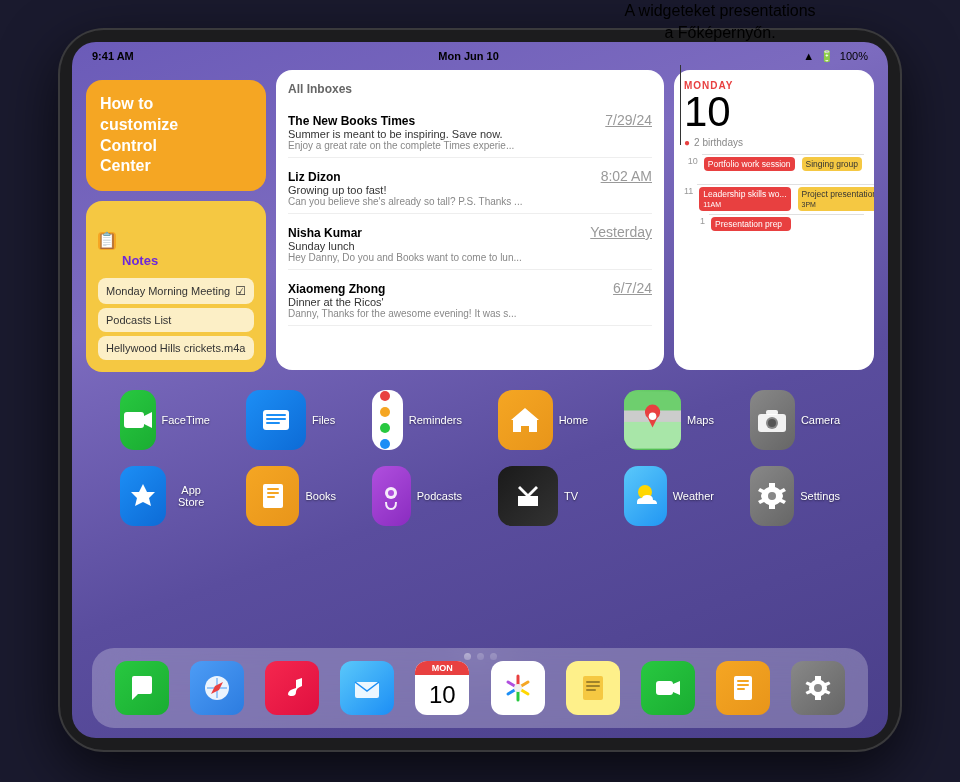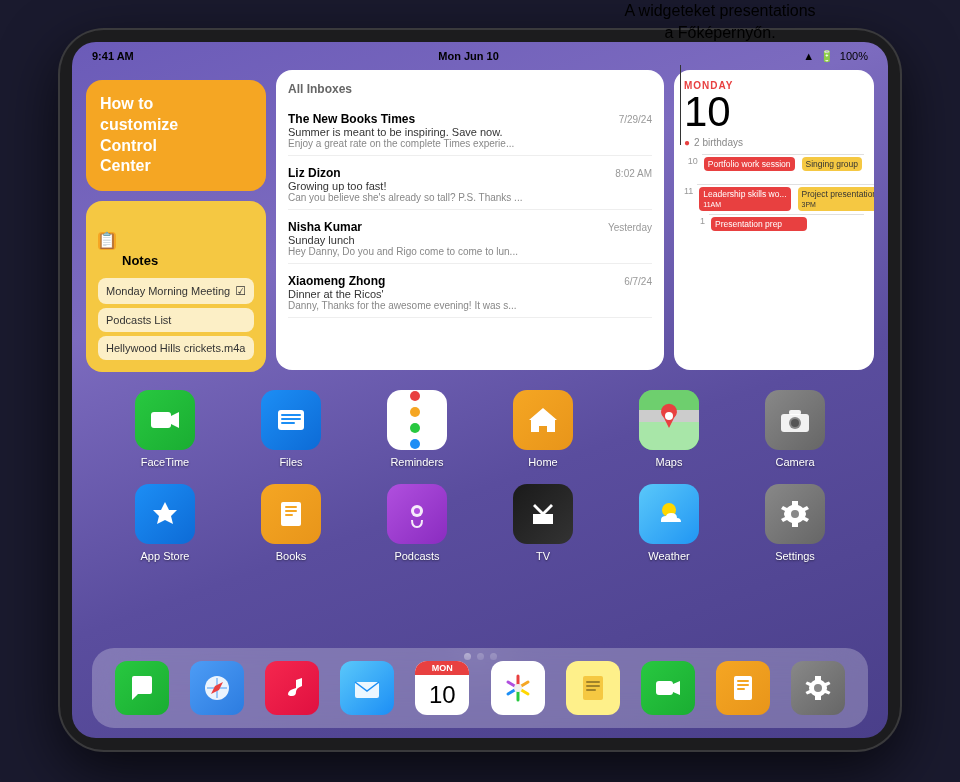--- a/index.html
+++ b/index.html
@@ -204,21 +204,21 @@
       height: 18px;
       background: #f5a623;
       border-radius: 4px;
       display: flex;
       align-items: center;
       justify-content: center;
     }
     .notes-title {
       font-size: 13px;
       font-weight: 600;
-      color: #000000;
+      color: #6d28d9;
       margin-top: 40px;
     }
     .notes-item {
       background: rgba(255,255,255,0.7);
       border-radius: 8px;
       padding: 6px 8px;
       font-size: 11px;
       color: #333;
       display: flex;
       justify-content: space-between;
@@ -239,21 +239,21 @@
       font-size: 12px;
       font-weight: 600;
       color: #666;
       margin-bottom: 6px;
     }
     .mail-item {
       padding: 6px 0;
       border-bottom: 0.5px solid #eee;
     }
     .mail-sender { font-size: 12px; font-weight: 600; color: #000; }
-    .mail-date { font-size: 10px; color: #999; }
+    .mail-date { font-size: 14px; color: #999; text-decoration: underline; }
     .mail-subject { font-size: 11px; font-weight: 500; color: #333; }
     .mail-preview { font-size: 10px; color: #888; white-space: nowrap; overflow: hidden; text-overflow: ellipsis; }
     .mail-row-top { display: flex; justify-content: space-between; align-items: baseline; }
 
     
     .calendar-widget {
       background: white;
       border-radius: 16px;
       height: 300px;
       padding: 10px;
@@ -332,21 +332,21 @@
       right: 0;
       padding: 0 30px;
     }
     .app-row {
       display: flex;
       justify-content: space-around;
       margin-bottom: 10px;
     }
     .app-item {
       display: flex;
-      flex-direction: column;
+      flex-direction: row;
       align-items: center;
       gap: 6px;
       width: 90px;
     }
     .app-icon {
       width: 60px;
       height: 60px;
       border-radius: 14px;
       display: flex;
       align-items: center;
@@ -545,21 +545,21 @@
             <div class="mail-subject">Growing up too fast!</div>
             <div class="mail-preview">Can you believe she's already so tall? P.S. Thanks ...</div>
           </div>
 
           <div class="mail-item">
             <div class="mail-row-top">
               <span class="mail-sender">Nisha Kumar</span>
               <span class="mail-date">Yesterday</span>
             </div>
             <div class="mail-subject">Sunday lunch</div>
-            <div class="mail-preview">Hey Danny, Do you and Rigo come to come to lun...</div>
+            <div class="mail-preview">Hey Danny, Do you and Books want to come to lun...</div>
           </div>
 
           <div class="mail-item">
             <div class="mail-row-top">
               <span class="mail-sender">Xiaomeng Zhong</span>
               <span class="mail-date">6/7/24</span>
             </div>
             <div class="mail-subject">Dinner at the Ricos'</div>
             <div class="mail-preview">Danny, Thanks for the awesome evening! It was s...</div>
           </div>
@@ -590,21 +590,21 @@
               <div class="cal-time-content">
                 <div class="cal-events-row">
                   <div class="cal-event cal-event-red">Leadership skills wo...<br><span style="font-size:7px;">11AM</span></div>
                   <div class="cal-event cal-event-yellow">Project presentations<br><span style="font-size:7px;">3PM</span></div>
                 </div>
               </div>
             </div>
             <div class="cal-time-row">
               <div class="cal-time-label">1</div>
               <div class="cal-time-content">
-                <div class="cal-event cal-event-red" style="width:96px;">Presentation prep</div>
+                <div class="cal-event cal-event-red" style="width:80px;">Presentation prep</div>
               </div>
             </div>
           </div>
         </div>
       </div>
     </div>
 
     <div class="apps-area">
       <div class="app-row">
         <div class="app-item">

